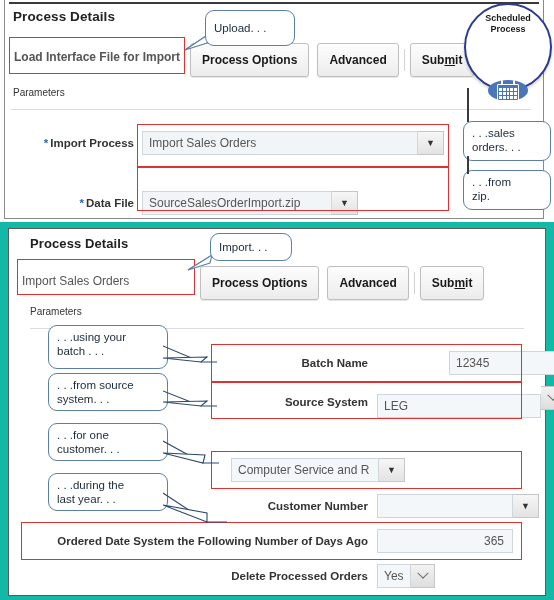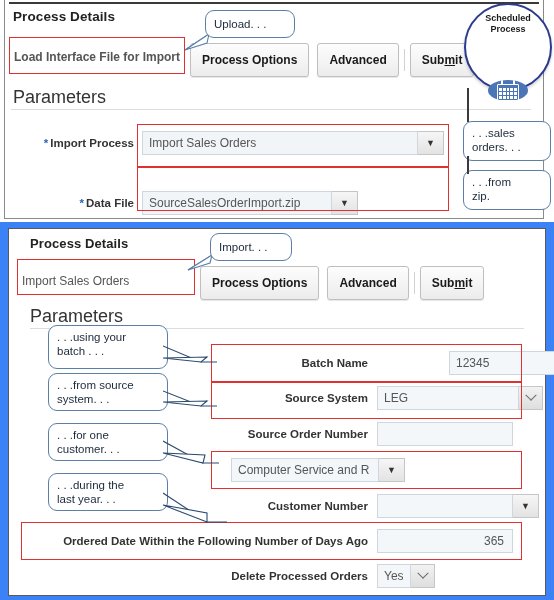--- a/index.html
+++ b/index.html
@@ -3,35 +3,35 @@
 <meta charset="utf-8">
 <style>
   * { box-sizing: border-box; }
   html, body {
     margin: 0; padding: 0;
     width: 554px; height: 600px;
     background: #ffffff;
     font-family: "Liberation Sans", sans-serif;
     overflow: hidden;
   }
-  #root { position: relative; width: 554px; height: 600px; background:#3b82f6; }
+  #root { position: relative; width: 554px; height: 600px; background:#14b8a6; }
 
   
   .panel {
     position: absolute;
     background: #fff;
   }
   .panel-title {
     font-size: 13.5px;
     font-weight: bold;
     color: #222;
     letter-spacing: .1px;
   }
   .params-label {
-    font-size: 18px;
+    font-size: 10px;
     color: #333;
   }
   .hr {
     height: 1px;
     background: #dcdcdc;
   }
   .redbox {
     position: absolute;
     border: 1.3px solid #e03030;
     background: transparent;
@@ -242,21 +242,21 @@
     <div class="redbox" style="left:137px; top:124px; width:312px; height:43px;"></div>
     <div class="redbox" style="left:137px; top:167px; width:312px; height:44px;"></div>
   </div>
 
   <div class="leader" style="left:183px; top:22px; width:40px; height:30px;">
     <svg width="40" height="30" viewBox="0 0 40 30">
       <path d="M2 28 L26 12 L38 12" fill="none" stroke="#5b7fa6" stroke-width="1.1"></path>
       <path d="M2 28 L24 21 L26 12 Z" fill="#ffffff" stroke="#5b7fa6" stroke-width="1.1"></path>
     </svg>
   </div>
-  <div class="callout" style="left:205px; top:10px; width:90px; height:28px; display:flex; align-items:center;">Upload. . .</div>
+  <div class="callout" style="left:205px; top:10px; width:90px; height:36px; display:flex; align-items:center;">Upload. . .</div>
 
   <div class="leader" style="left:440px; top:128px; width:44px; height:26px;">
     <svg width="44" height="26" viewBox="0 0 44 26">
       <path d="M42 4 L24 14 L42 22" fill="#ffffff" stroke="#5b7fa6" stroke-width="1.1"></path>
     </svg>
   </div>
   <div class="callout" style="left:463px; top:121px; width:88px; height:40px;">. . .sales
 orders. . .</div>
 
   <div class="leader" style="left:440px; top:176px; width:44px; height:26px;">
@@ -328,52 +328,47 @@
     <div class="fieldrow" style="left:214px; top:123px;gap:36px;">
       <div class="field-label" style="width:146px;">Batch Name</div>
       <div style="width:9px;"></div>
       <div class="input plain" style="width:136px;">12345</div>
     </div>
 
     <div class="fieldrow" style="left:214px; top:158px;">
       <div class="field-label" style="width:146px;">Source System</div>
       <div style="width:9px;"></div>
       <div style="display:flex;">
-        <div class="input plain" style="width:142px;">LEG</div>
+        <div class="input plain" style="width:164px;margin-top:8px;">LEG</div>
         <div class="drop-chev">
             <span class="chev-g"></span>
           </div>
       </div>
     </div>
 
-    <div class="fieldrow" style="left:214px; top:194px;">
-      <div class="field-label" style="width:146px;">Source Order Number</div>
-      <div style="width:9px;"></div>
-      <div class="input plain" style="width:136px;"></div>
-    </div>
 
     <div class="fieldrow" style="left:214px; top:230px;">
       <div style="width:9px;"></div>
       <div style="display:flex;">
         <div class="input plain" style="width:148px;">Computer Service and R</div>
         <div class="drop-tri">▼</div>
       </div>
     </div>
 
     <div class="fieldrow" style="left:214px; top:266px;">
       <div class="field-label" style="width:146px;">Customer Number</div>
       <div style="width:9px;"></div>
       <div style="display:flex;">
         <div class="input plain" style="width:136px;"></div>
         <div class="drop-tri">▼</div>
       </div>
     </div>
 
     <div class="fieldrow" style="left:22px; top:301px;">
-      <div class="field-label" style="width:338px;">Ordered Date Within the Following Number of Days Ago</div>
+      <div class="field-label" style="width:338px;">Ordered Date System the Following Number of Days Ago</div>
       <div style="width:9px;"></div>
       <div class="input plain num" style="width:136px;">365</div>
     </div>
 
     <div class="fieldrow" style="left:214px; top:336px;">
       <div class="field-label" style="width:146px;">Delete Processed Orders</div>
       <div style="width:9px;"></div>
       <div style="display:flex;">
         <div class="input plain" style="width:34px;">Yes</div>
         <div class="drop-chev">

